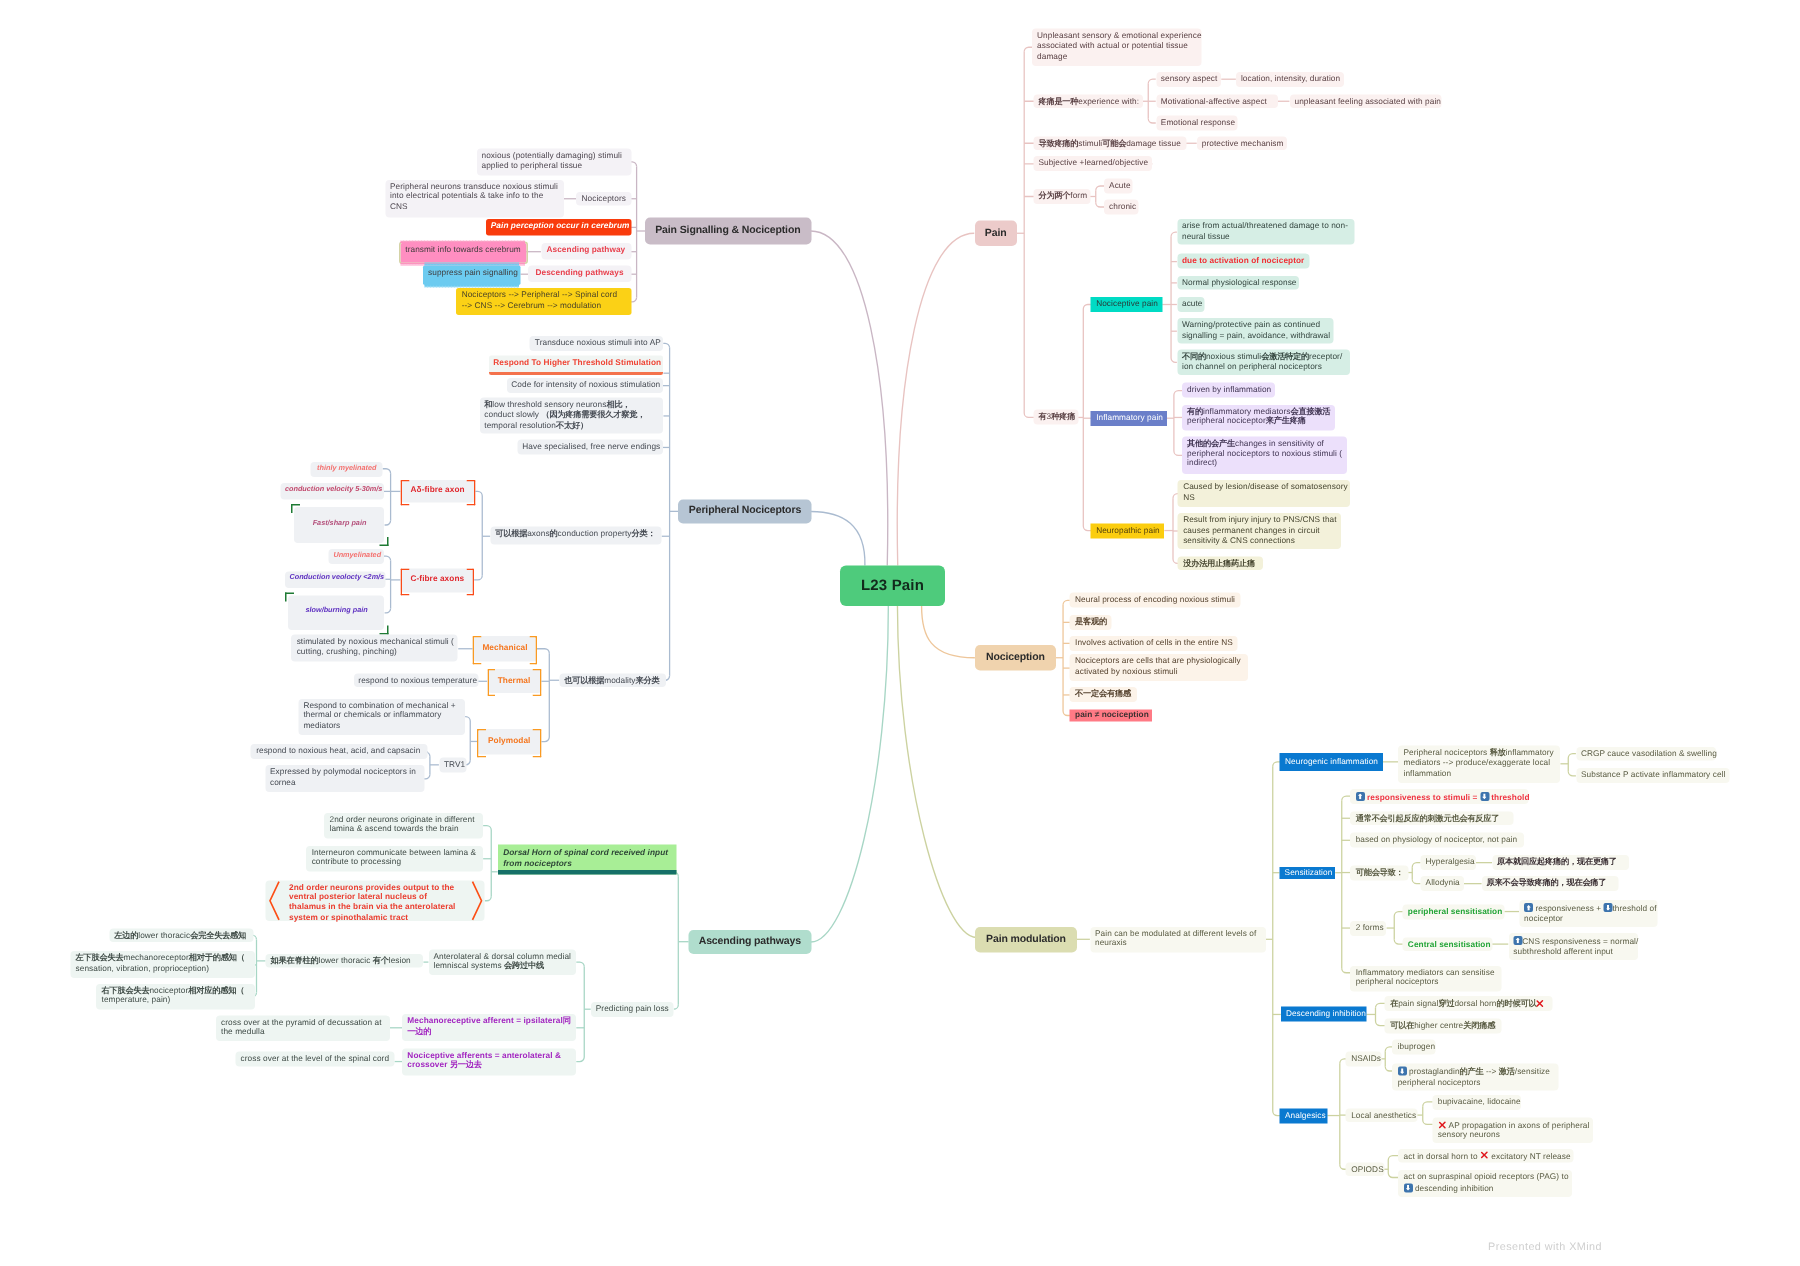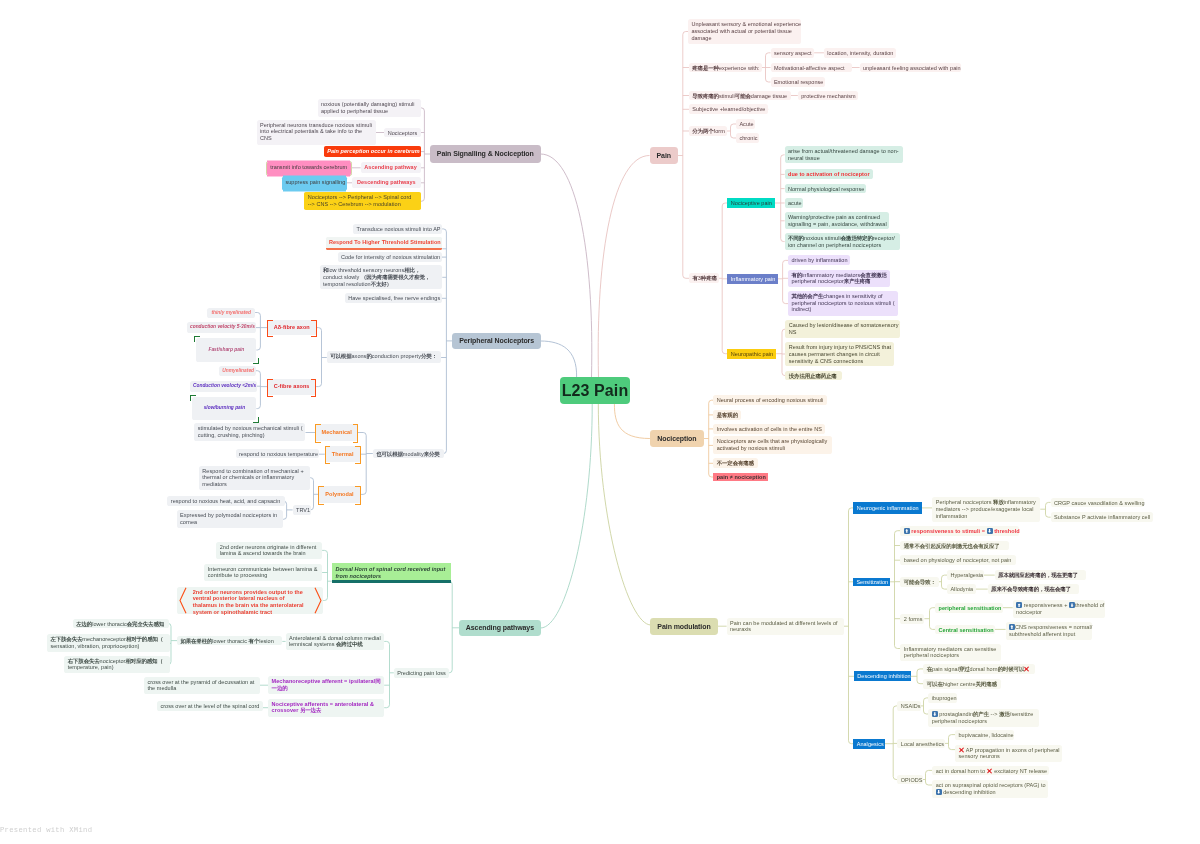--- a/index.html
+++ b/index.html
@@ -17,21 +17,21 @@
       padding:2.1px 3.4px;color:#4b4653;white-space:nowrap;}
   .ctr{text-align:center}
   .b{font-weight:700}
   .i{font-style:italic}
   .sm{font-size:4.85px;line-height:6px;letter-spacing:0}
   b.cj{font-weight:700;letter-spacing:-0.18px;}
 
   
   #central{position:absolute;left:560px;top:377px;width:70px;height:27px;
       background:#4ecb7c;border-radius:4px;color:#122a1c;font-weight:700;
-      font-size:16px;line-height:27px;text-align:center;letter-spacing:.1px;}
+      font-size:10px;line-height:27px;text-align:center;letter-spacing:.1px;}
 
   
   .main{font-size:7px;font-weight:700;letter-spacing:-.08px;line-height:1;
         display:flex;align-items:center;justify-content:center;
         border-radius:3.4px;padding:0;color:#2b2b2b;white-space:nowrap;}
 
   
   .bg1{background:#f4f2f6;color:#4e4750}
   .bg2{background:#eff1f4;color:#454a52}
   .bg2u{background:#f1f5f3;color:#ef4434;border-bottom:2.4px double #f4724c;border-radius:1.5px;}
@@ -93,22 +93,22 @@
   .gly.up:after,.gly.dn:after{content:"";position:absolute;left:1.5px;top:1.1px;width:3px;height:3.8px;
        background:#fff;}
   .gly.up:after{clip-path:polygon(50% 0,100% 42%,72% 42%,72% 100%,28% 100%,28% 42%,0 42%);}
   .gly.dn:after{clip-path:polygon(50% 100%,100% 58%,72% 58%,72% 0,28% 0,28% 58%,0 58%);}
   .gly.x{background:transparent;width:5.2px;height:5.6px;margin-right:0.8px;}
   .gly.x:before,.gly.x:after{content:"";position:absolute;left:2.1px;top:-0.2px;width:1.3px;height:6px;
        background:#e0181d;border-radius:.6px;}
   .gly.x:before{transform:rotate(45deg)}
   .gly.x:after{transform:rotate(-45deg)}
 
-  #footer{position:absolute;left:0;top:826px;width:1068px;text-align:left;
-      font-size:7.2px;color:#cfcfcf;letter-spacing:.3px;font-family:Liberation Mono, monospace;}
+  #footer{position:absolute;left:0;top:826px;width:1068px;text-align:right;
+      font-size:7.2px;color:#cfcfcf;letter-spacing:.3px;}
 
 </style>
 </head>
 <body>
 
 <div id="stage">
 <svg id="links" viewBox="0 0 1200 844" width="1200" height="844">
 <path d="M 540.5 154 C 576 154 594.5 252 591.5 377" stroke="#c9b6c4" stroke-width="0.9"></path>
 <path d="M 540.5 341 C 562 341 577.2 350 576.6 377" stroke="#aabbd0" stroke-width="0.9"></path>
 <path d="M 540.5 628 C 566 628 592.4 520 592.2 404" stroke="#a7d6c5" stroke-width="0.9"></path>

